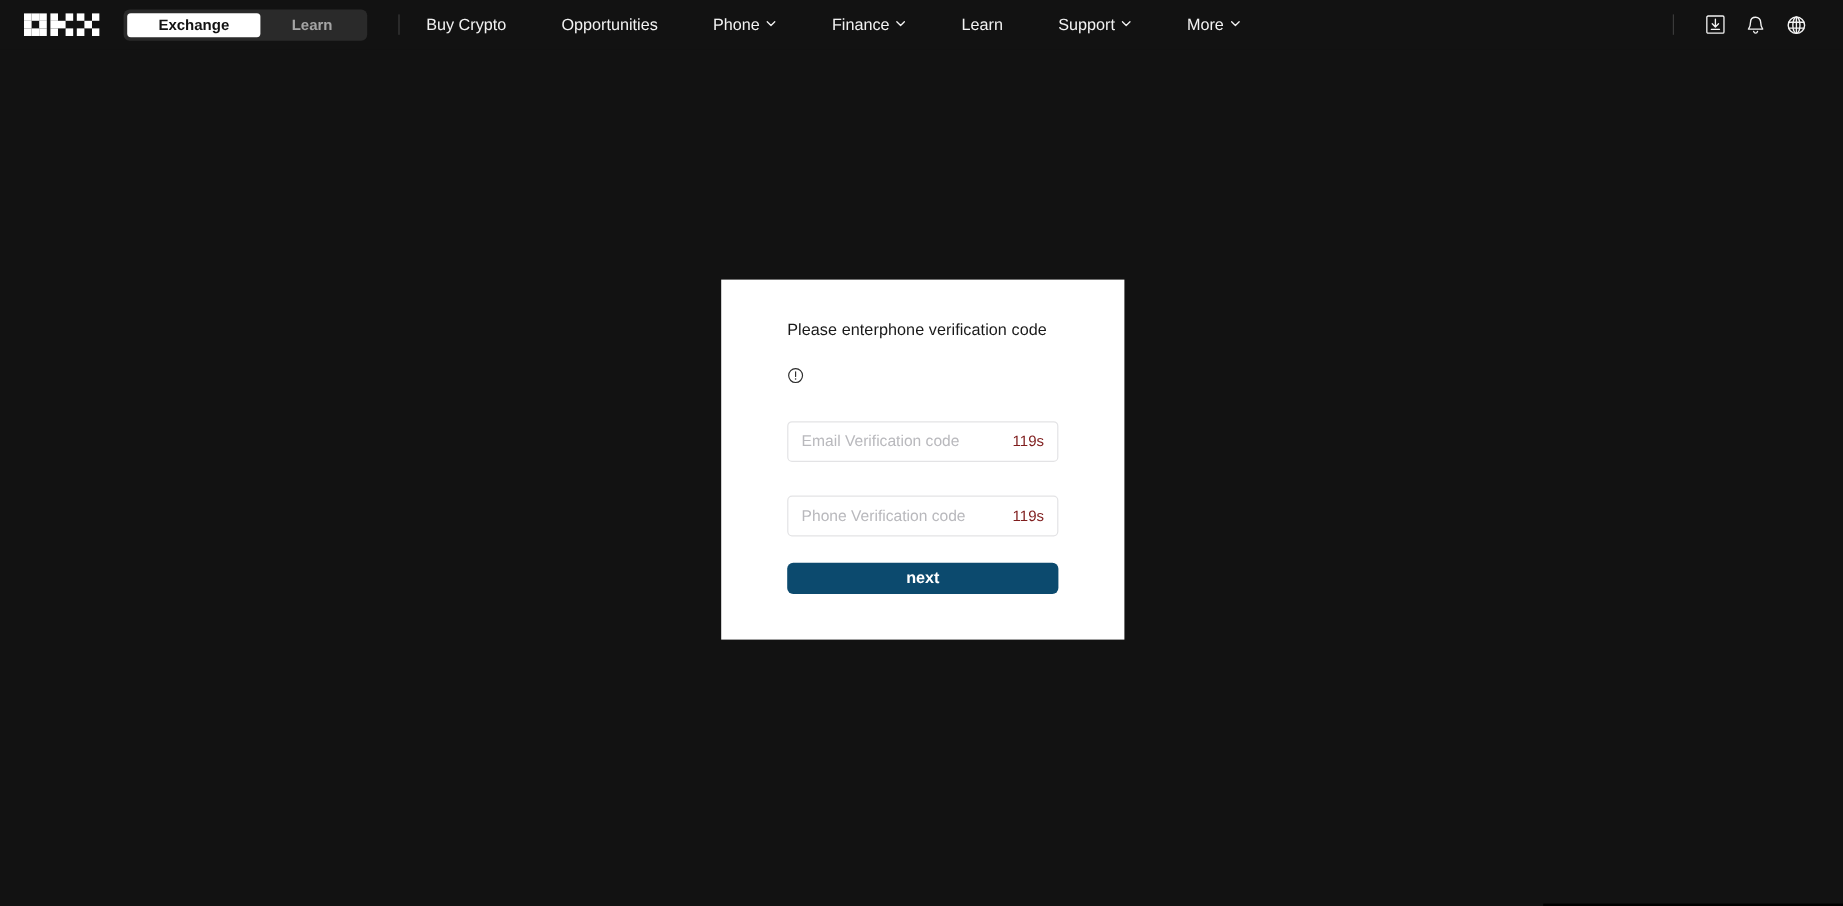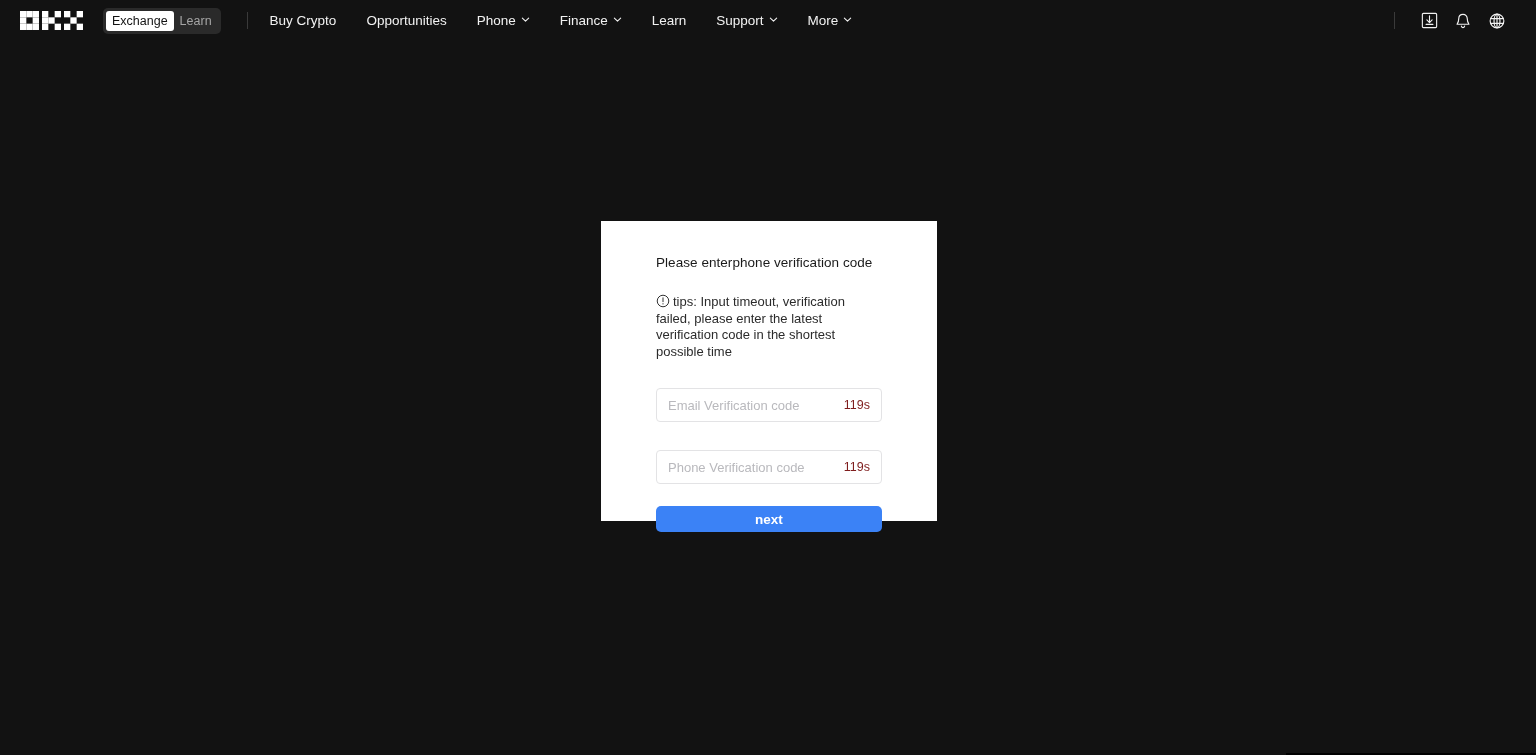--- a/index.html
+++ b/index.html
@@ -43,46 +43,47 @@
     align-items: center;
     background: #2a2a2a;
     border-radius: 5px;
     padding: 3px;
     height: 26px;
     flex: 0 0 auto;
   }
   .seg-item {
     font-size: 12.5px;
     line-height: 20px;
-    padding: 0 6px;
+    padding: 0 26px;
     height: 20px;
     border-radius: 3px;
     color: #a5a5a5;
     cursor: pointer;
     white-space: nowrap;
     display: flex;
     align-items: center;
+    font-weight: bold;
   }
   .seg-item.active {
     background: #ffffff;
     color: #121212;
   }
 
   .divider-v {
     width: 1px;
     height: 17px;
     background: #3a3a3a;
     margin: 0 22px 0 26px;
     flex: 0 0 auto;
   }
 
   .navlinks {
     display: flex;
     align-items: center;
-    gap: 0px;
+    gap: 16px;
   }
   .navlink {
     display: flex;
     align-items: center;
     gap: 5px;
     color: #f2f2f2;
     font-size: 13.5px;
     line-height: 41px;
     padding: 0 15px;
     cursor: pointer;
@@ -128,21 +129,21 @@
     position: absolute;
     left: 0;
     top: 41px;
     width: 1536px;
     height: 714px;
   }
 
   .card {
     position: absolute;
     left: 601px;
-    top: 180px;
+    top: 192px;
     width: 336px;
     height: 300px;
     background: #ffffff;
     padding: 0 55px;
   }
 
   .card-title {
     color: #1a1a1a;
     font-size: 13.5px;
     line-height: 18px;
@@ -195,21 +196,21 @@
     color: #7f1d1d;
     padding-left: 8px;
     white-space: nowrap;
     cursor: pointer;
   }
 
   .next-btn {
     margin-top: 22px;
     width: 100%;
     height: 26px;
-    background: #3b82f6;
+    background: #0c4a6e;
     color: #ffffff;
     border: none;
     border-radius: 5px;
     font-family: "Liberation Sans", sans-serif;
     font-size: 13.5px;
     font-weight: bold;
     cursor: pointer;
     display: block;
   }
 
@@ -351,21 +352,21 @@
 
     <div class="card-title">Please enterphone verification code</div>
 
     <div class="tips">
       <span class="warn-icon">
         <svg viewBox="0 0 16 16" width="14" height="14" aria-hidden="true">
           <circle cx="8" cy="8" r="6.6" fill="none" stroke="#2b2b2b" stroke-width="1.1"></circle>
           <path d="M8 4.4 V8.8" stroke="#2b2b2b" stroke-width="1.1" stroke-linecap="round"></path>
           <circle cx="8" cy="11.2" r="0.75" fill="#2b2b2b"></circle>
         </svg>
-      </span><span>tips: Input timeout, verification failed, please enter the latest verification code in the shortest possible time</span>
+      </span>
     </div>
 
     <div class="field">
       <input type="text" value="" placeholder="Email Verification code" style="">
       <span class="countdown">119s</span>
     </div>
 
     <div class="field">
       <input type="text" value="" placeholder="Phone Verification code" style="">
       <span class="countdown">119s</span>

